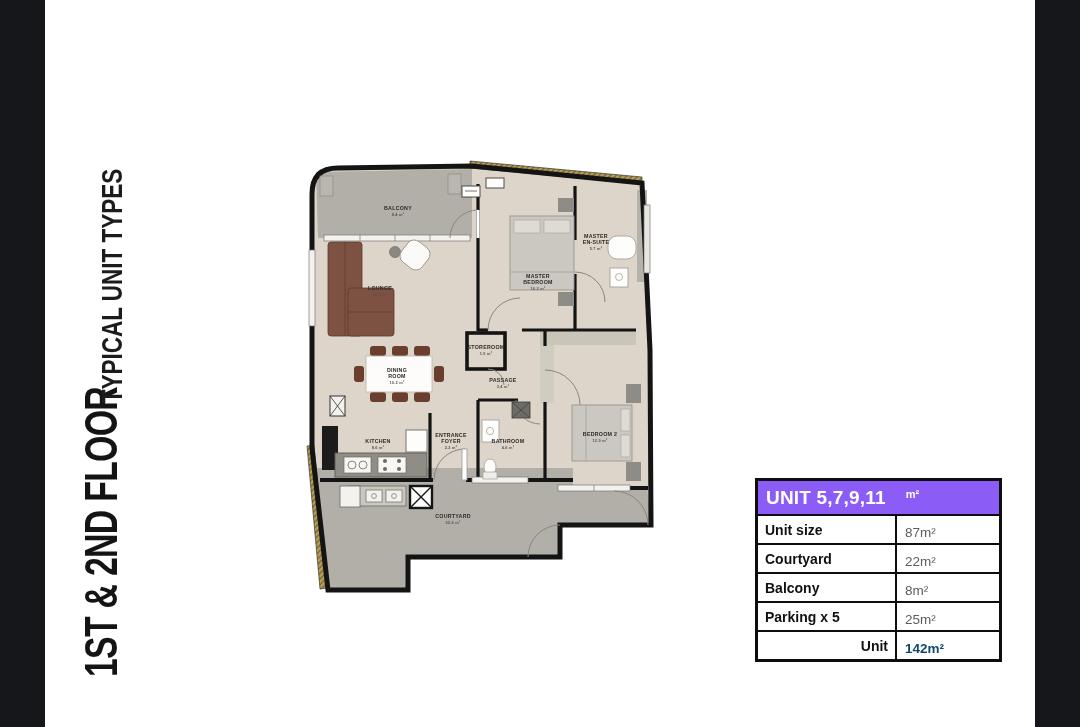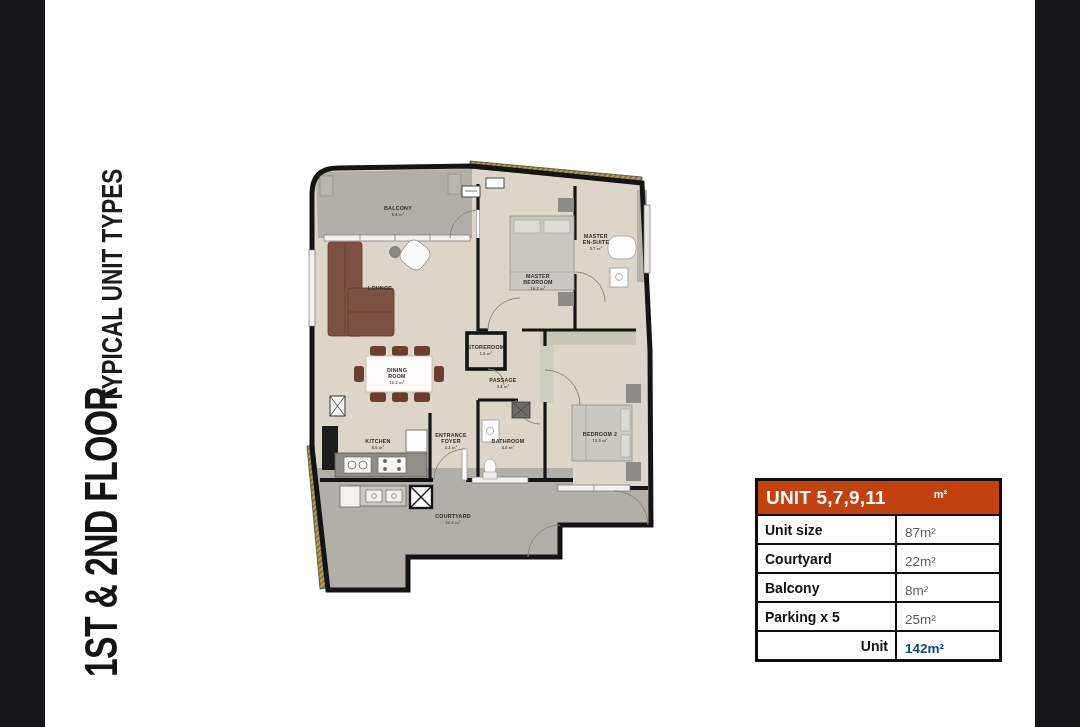--- a/index.html
+++ b/index.html
@@ -27,25 +27,25 @@
   }
 
   #plan-wrap{position:absolute;left:290px;top:150px;width:390px;height:460px;}
 
   
   #unit-table{
     position:absolute;left:755px;top:478px;width:241px;
     border:3px solid #0d0d0d;border-collapse:collapse;background:#fff;
   }
   #unit-table .hdr{
-    background:#c2410c;color:#fff;height:33px;
+    background:#8b5cf6;color:#fff;height:33px;
     display:flex;align-items:center;padding:0 0 0 8px;
   }
   #unit-table .hdr .unit-name{font-size:19px;font-weight:bold;letter-spacing:0.2px;}
-  #unit-table .hdr .unit-sup{font-size:11px;font-weight:bold;margin-left:48px;margin-top:-8px;}
+  #unit-table .hdr .unit-sup{font-size:11px;font-weight:bold;margin-left:20px;margin-top:-8px;}
   .trow{display:flex;border-top:2px solid #0d0d0d;height:27px;}
   .trow .c1{
     width:123px;border-right:2px solid #0d0d0d;display:flex;align-items:center;
     padding:0 7px;font-size:14px;font-weight:bold;color:#111;
   }
   .trow .c2{flex:1;display:flex;align-items:center;padding:16px 8px;font-size:13.5px;color:#5d5d5d;}
   .trow.total .c1{justify-content:flex-end;}
   .trow.total .c2{font-weight:bold;color:#0c4a6e;}
 
   svg text{font-family:"Liberation Sans",sans-serif;}

